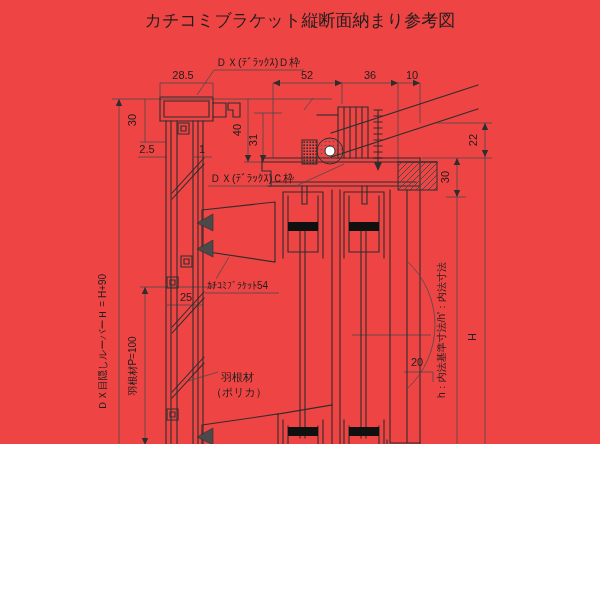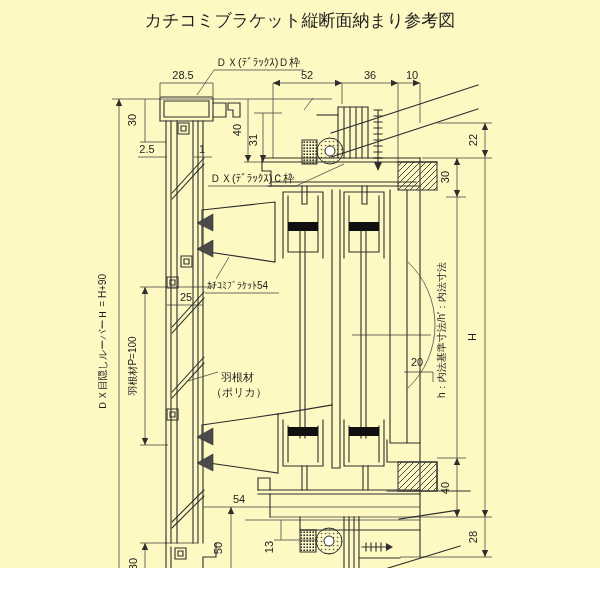--- a/index.html
+++ b/index.html
@@ -1,16 +1,16 @@
 <!DOCTYPE html>
 <html><head>
 <meta charset="utf-8">
 <style>
   html,body{margin:0;padding:0;background:#fff;}
-  .stage{position:relative;width:600px;height:568px;background:#fef9c3;overflow:hidden;
+  .stage{position:relative;width:600px;height:444px;background:#ef4444;overflow:hidden;
          font-family:"Liberation Sans","DejaVu Sans",sans-serif;text-align:center;}
   svg{position:absolute;left:0;top:0;}
   svg text{fill:#1e1e1e;font-family:"Liberation Sans","DejaVu Sans",sans-serif;}
   .t-title{font-size:17px;}
   .t-dim{font-size:11px;}
   .t-dim-s{font-size:10px;}
   .t-lbl{font-size:11px;}
   .ln{stroke:#2e2e2e;stroke-width:1.1;fill:none;stroke-linecap:square;}
   .thin{stroke:#4a4a4a;stroke-width:0.8;fill:none;}
   .blk{fill:#101010;stroke:none;}

